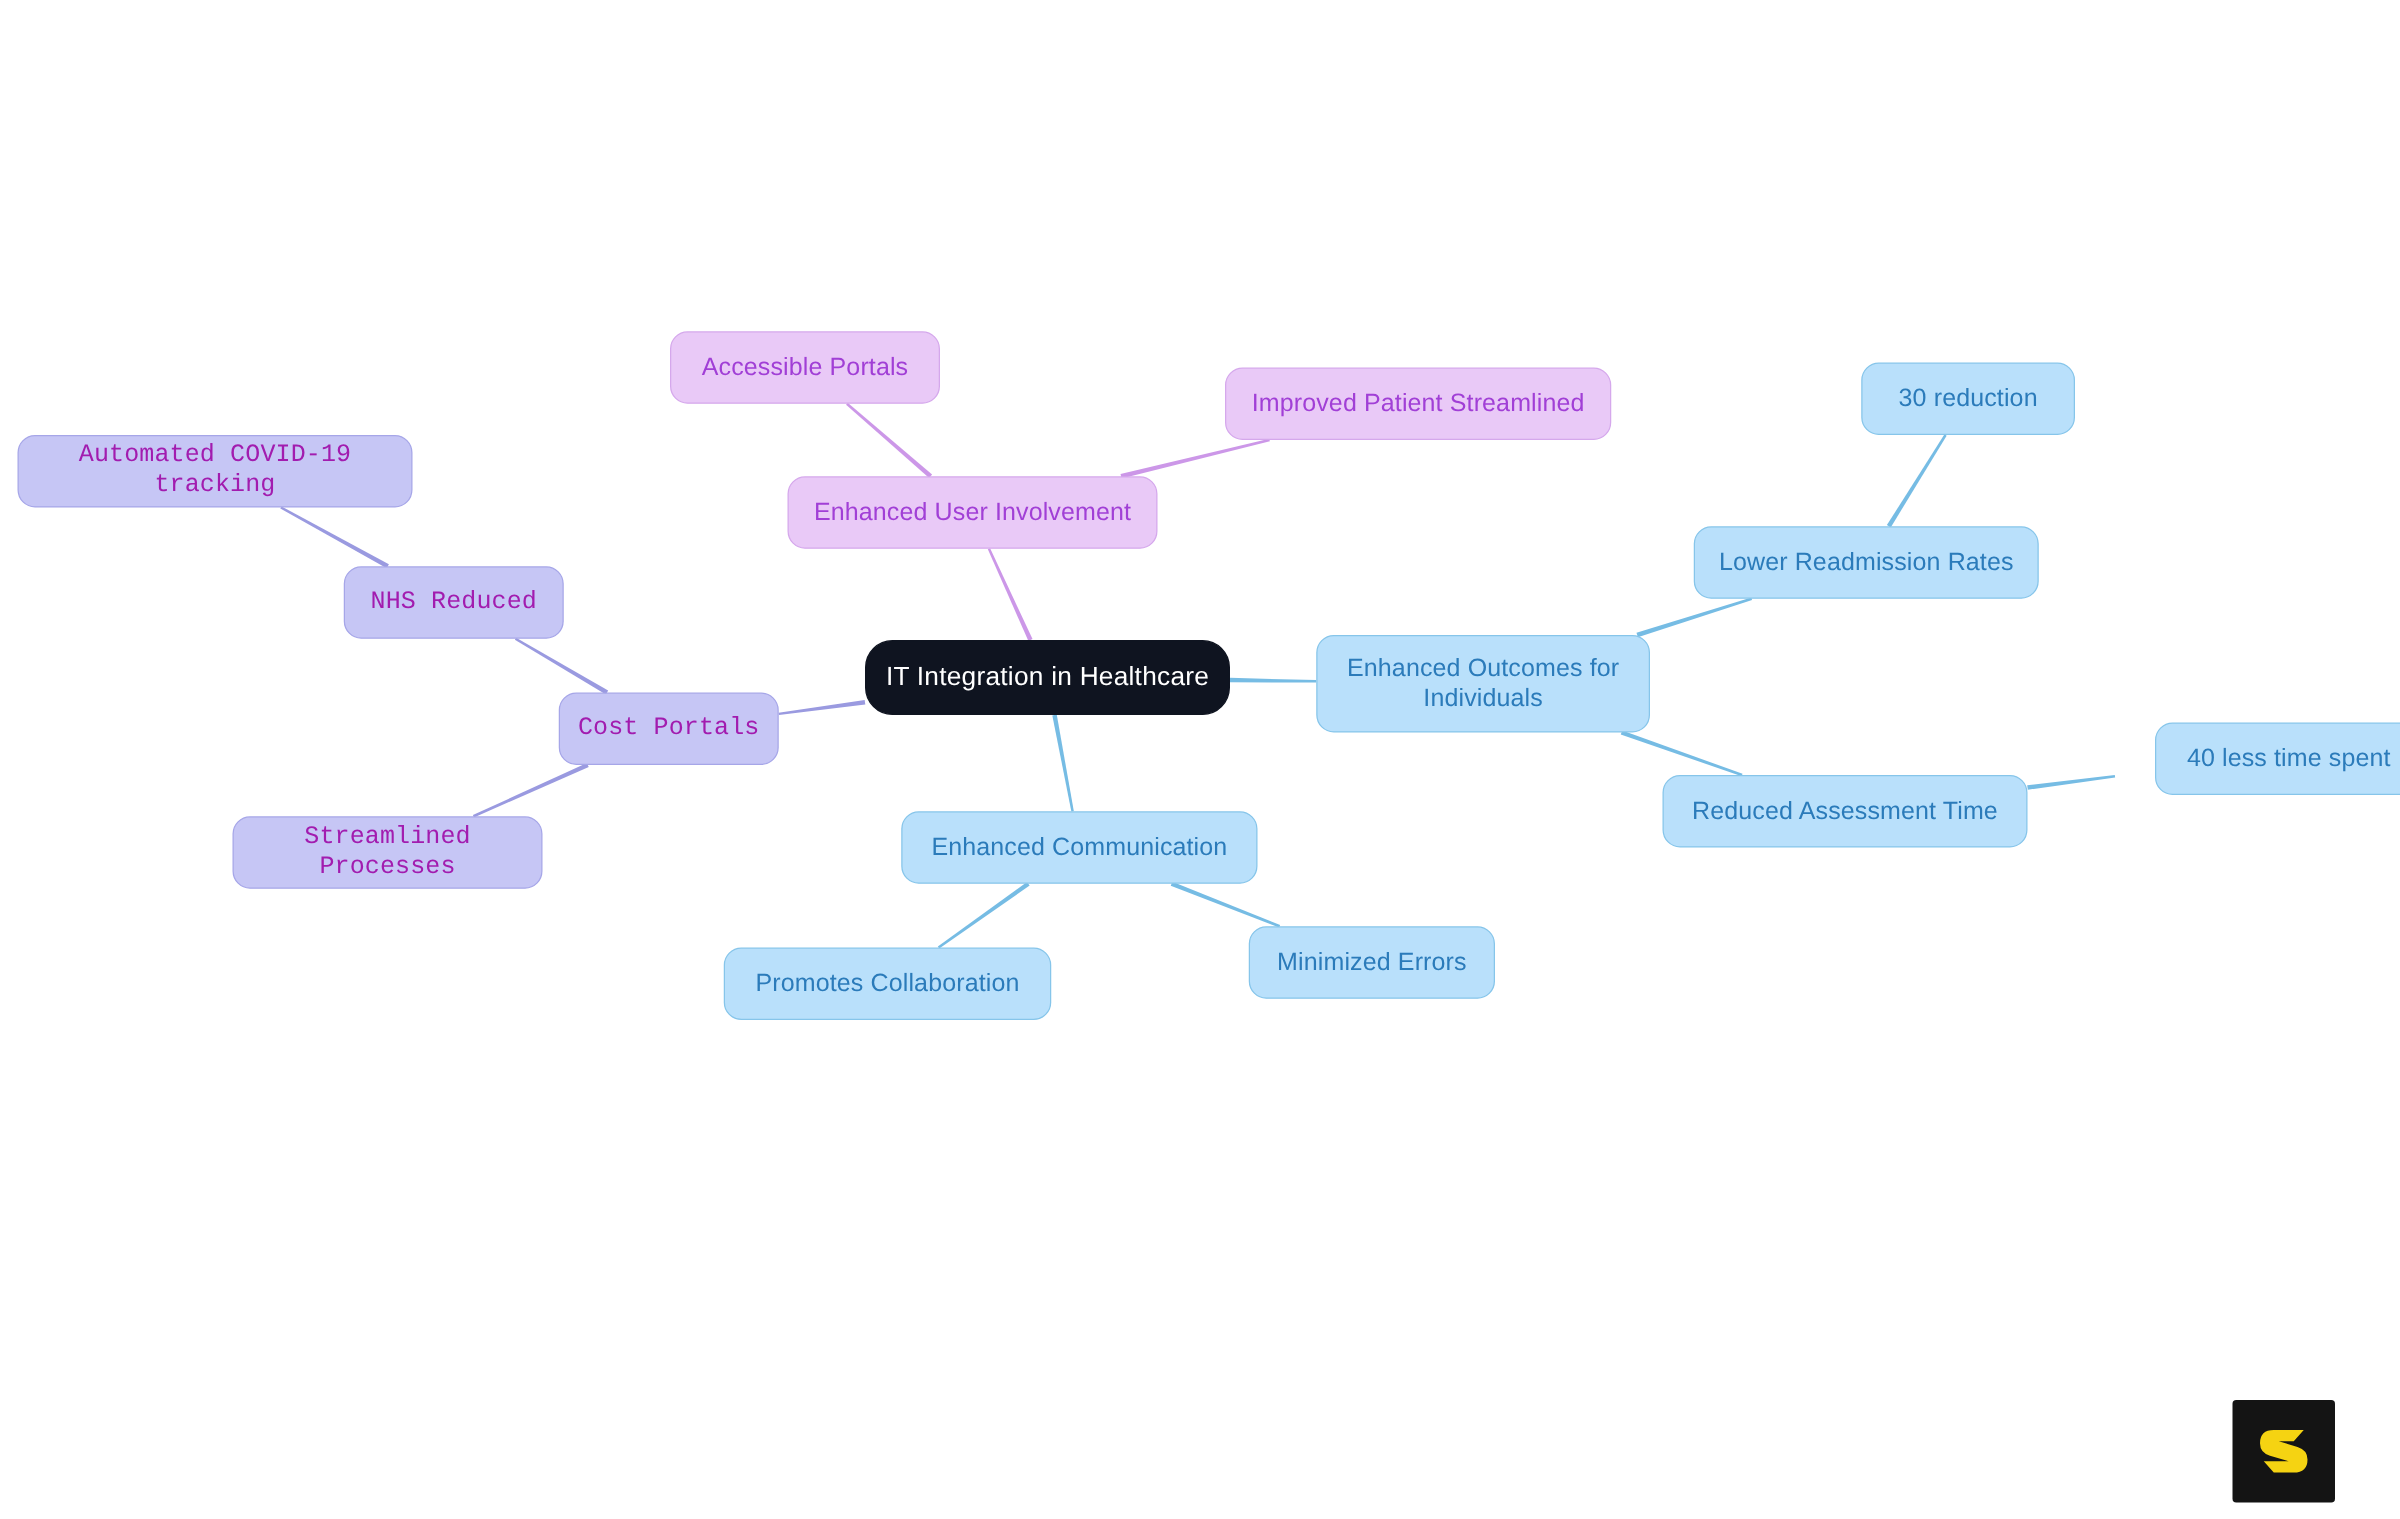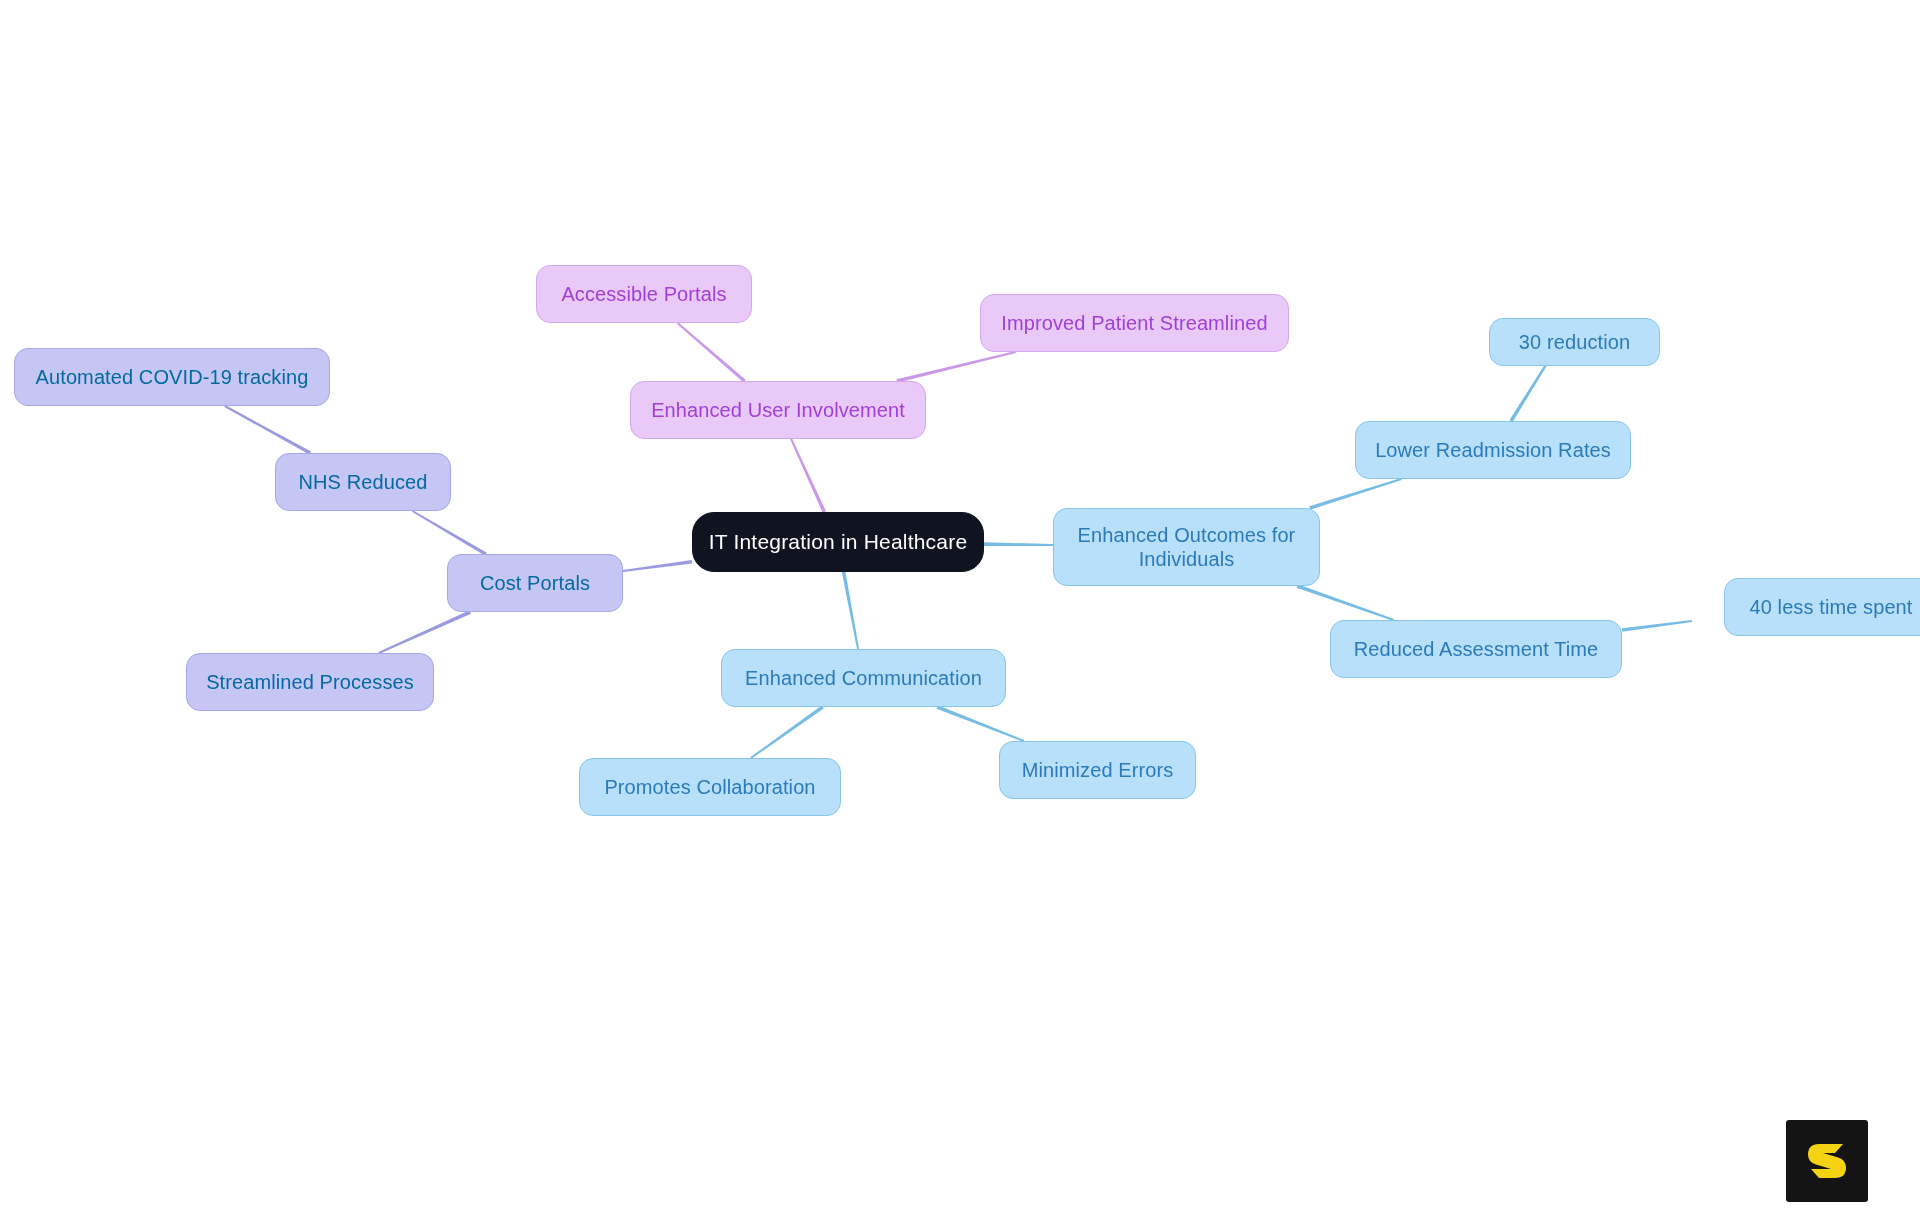--- a/index.html
+++ b/index.html
@@ -54,22 +54,23 @@
   }
   .node.blue {
     background: #b9e0fb;
     border-color: #86c5ea;
     color: #2b7bba;
     font-size: 20px;
   }
   .node.violet {
     background: #c6c6f5;
     border-color: #a6a6e8;
-    color: #0369a1;
+    color: #a21caf;
     font-size: 20px;
+    font-family: Liberation Mono, monospace;
   }
   .node.pink {
     background: #e9c9f7;
     border-color: #d5a8ec;
     color: #a13fd6;
     font-size: 20px;
   }
   .watermark {
     position: absolute;
     left: 1786px;
@@ -101,21 +102,21 @@
       <polygon points="311.1147557568501,451.4226370336844 225.23412356862045,405.1236872409358 224.27063833614145,406.8763127590642 309.38048233838794,454.5773629663156" fill="#9a9ae0"></polygon>
       <polygon points="469.52675250958384,610.3572919250265 378.32855498568347,652.0873844027925 379.146192489064,653.9126155972075 470.9985000156687,613.6427080749735" fill="#9a9ae0"></polygon>
       <polygon points="826.0022960230691,511.2551547002579 792.0921846592807,438.5861970556988 790.2714517043555,439.4138029443012 822.7249767042036,512.7448452997421" fill="#cc97e8"></polygon>
       <polygon points="745.6781014755608,379.63908967478324 678.154500819756,322.2439387082129 676.845499180244,323.7560612917871 743.3218985244392,382.36091032521676" fill="#cc97e8"></polygon>
       <polygon points="897.2600802942515,382.7486815122678 1015.9037483116211,352.97148972903767 1015.4295850217121,351.02851027096233 896.4065863724153,379.2513184877322" fill="#cc97e8"></polygon>
     </svg>
 <div class="node root" style="left: 692px; top: 512px; width: 292px; height: 60px;">IT Integration in Healthcare</div>
     <div class="node blue" style="left: 1053px; top: 508px; width: 267px; height: 78px;">Enhanced Outcomes for
 Individuals</div>
     <div class="node blue" style="left: 1355px; top: 421px; width: 276px; height: 58px;">Lower Readmission Rates</div>
-    <div class="node blue" style="left: 1489px; top: 290px; width: 171px; height: 48px; margin-top: 28px;">30 reduction</div>
+    <div class="node blue" style="left: 1489px; top: 290px; width: 171px; height: 58px;">30 reduction</div>
     <div class="node blue" style="left: 1330px; top: 620px; width: 292px; height: 58px;">Reduced Assessment Time</div>
     <div class="node blue" style="left: 1692px; top: 578px; width: 214px; height: 58px; margin-left: 32px;">40 less time spent</div>
     <div class="node blue" style="left: 721px; top: 649px; width: 285px; height: 58px;">Enhanced Communication</div>
     <div class="node blue" style="left: 579px; top: 758px; width: 262px; height: 58px;">Promotes Collaboration</div>
     <div class="node blue" style="left: 999px; top: 741px; width: 197px; height: 58px;">Minimized Errors</div>
     <div class="node violet" style="left: 447px; top: 554px; width: 176px; height: 58px;">Cost Portals</div>
     <div class="node violet" style="left: 275px; top: 453px; width: 176px; height: 58px;">NHS Reduced</div>
     <div class="node violet" style="left: 14px; top: 348px; width: 316px; height: 58px;">Automated COVID-19 tracking</div>
     <div class="node violet" style="left: 186px; top: 653px; width: 248px; height: 58px;">Streamlined Processes</div>
     <div class="node pink" style="left: 630px; top: 381px; width: 296px; height: 58px;">Enhanced User Involvement</div>

